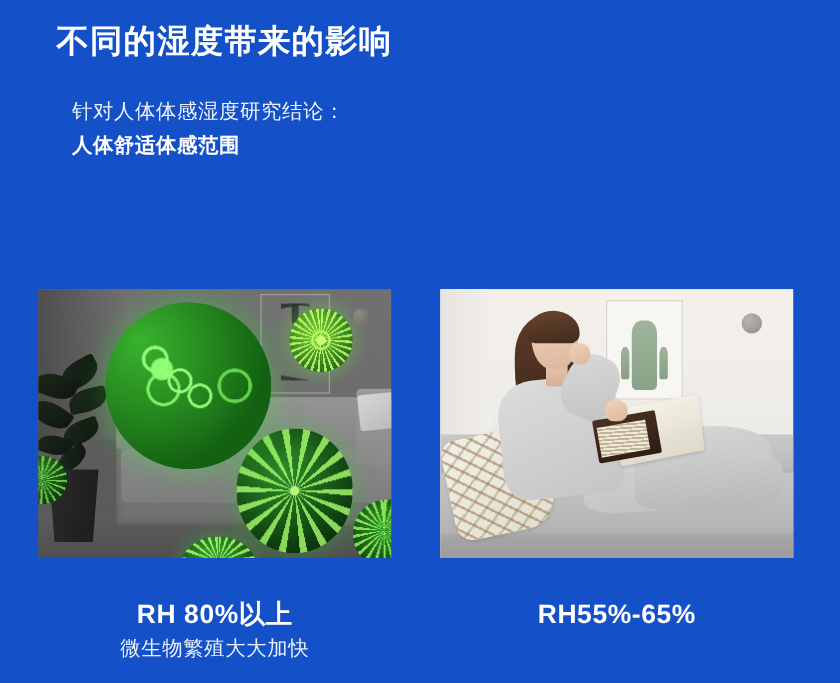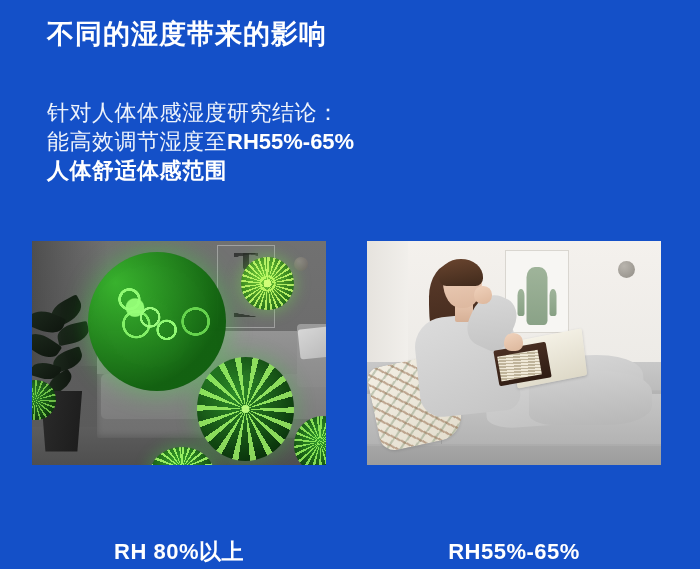--- a/index.html
+++ b/index.html
@@ -26,26 +26,25 @@
     font-weight:bold;
     color:#ffffff;
     letter-spacing:1px;
     white-space:nowrap;
     line-height:1.2;
   }
 
   
   .body-copy{
     position:absolute;
-    left:47px; top:78px;
+    left:60px; top:78px;
     color:#eef3fb;
-    font-size:22px;
+    font-size:17px;
     line-height:29px;
     letter-spacing:0.5px;
-    margin-top:20px;
   }
   .body-copy .line{ white-space:nowrap; }
   .body-copy .strong{ font-weight:bold; color:#ffffff; letter-spacing:0px;}
   .body-copy .line.bold{ font-weight:bold; color:#ffffff; }
 
   
   .photos{
     position:absolute;
     left:0; top:241px;
     width:700px; height:224px;
@@ -328,21 +327,21 @@
     position:absolute;left:46.5%;top:41%;width:6.5%;height:8%;
     background:linear-gradient(160deg,#f0d3bd,#dcb79c);
     border-radius:50% 50% 40% 40%;
   }
 
   
   .captions{
     position:absolute;left:0;top:498px;width:700px;height:71px;
   }
   .caption{
-    position:absolute;top:0;width:294px;text-align:center;margin-top:40px;
+    position:absolute;top:0;width:294px;text-align:center;
   }
   .caption.left{ left:32px; }
   .caption.right{ left:367px; }
   .cap-title{
     font-size:22px;font-weight:bold;color:#ffffff;
     letter-spacing:0.5px;line-height:28px;white-space:nowrap;
   }
   .cap-sub{
     margin-top:3px;
     font-size:17px;color:#e9effa;letter-spacing:0.5px;
@@ -351,21 +350,20 @@
 </style>
 </head>
 <body style="background: rgb(20, 80, 200);">
 
 <div class="slide" style="background: rgb(20, 80, 200);">
 
   <div class="headline">不同的湿度带来的影响</div>
 
   <div class="body-copy">
     <div class="line">针对人体体感湿度研究结论：</div>
-    <div class="line"><span>能高效调节湿度至</span><span class="strong">RH55%-65%</span></div>
     <div class="line bold">人体舒适体感范围</div>
   </div>
 
   <div class="photos">
 
     <div class="photo left">
       <div class="room-dark">
         <div class="rd-wall"></div>
         <div class="rd-wall-shadow"></div>
         <div class="rd-frame"></div>
@@ -430,19 +428,20 @@
         <div class="w-book-dark"></div>
         <div class="w-book-pages"></div>
         <div class="w-hand-book"></div>
       </div>
     </div>
   </div>
 
   <div class="captions">
     <div class="caption left">
       <div class="cap-title">RH 80%以上</div>
+      <div class="cap-sub">微生物繁殖大大加快</div>
     </div>
     <div class="caption right">
       <div class="cap-title">RH55%-65%</div>
     </div>
   </div>
 
 </div>
 
 </body></html>

